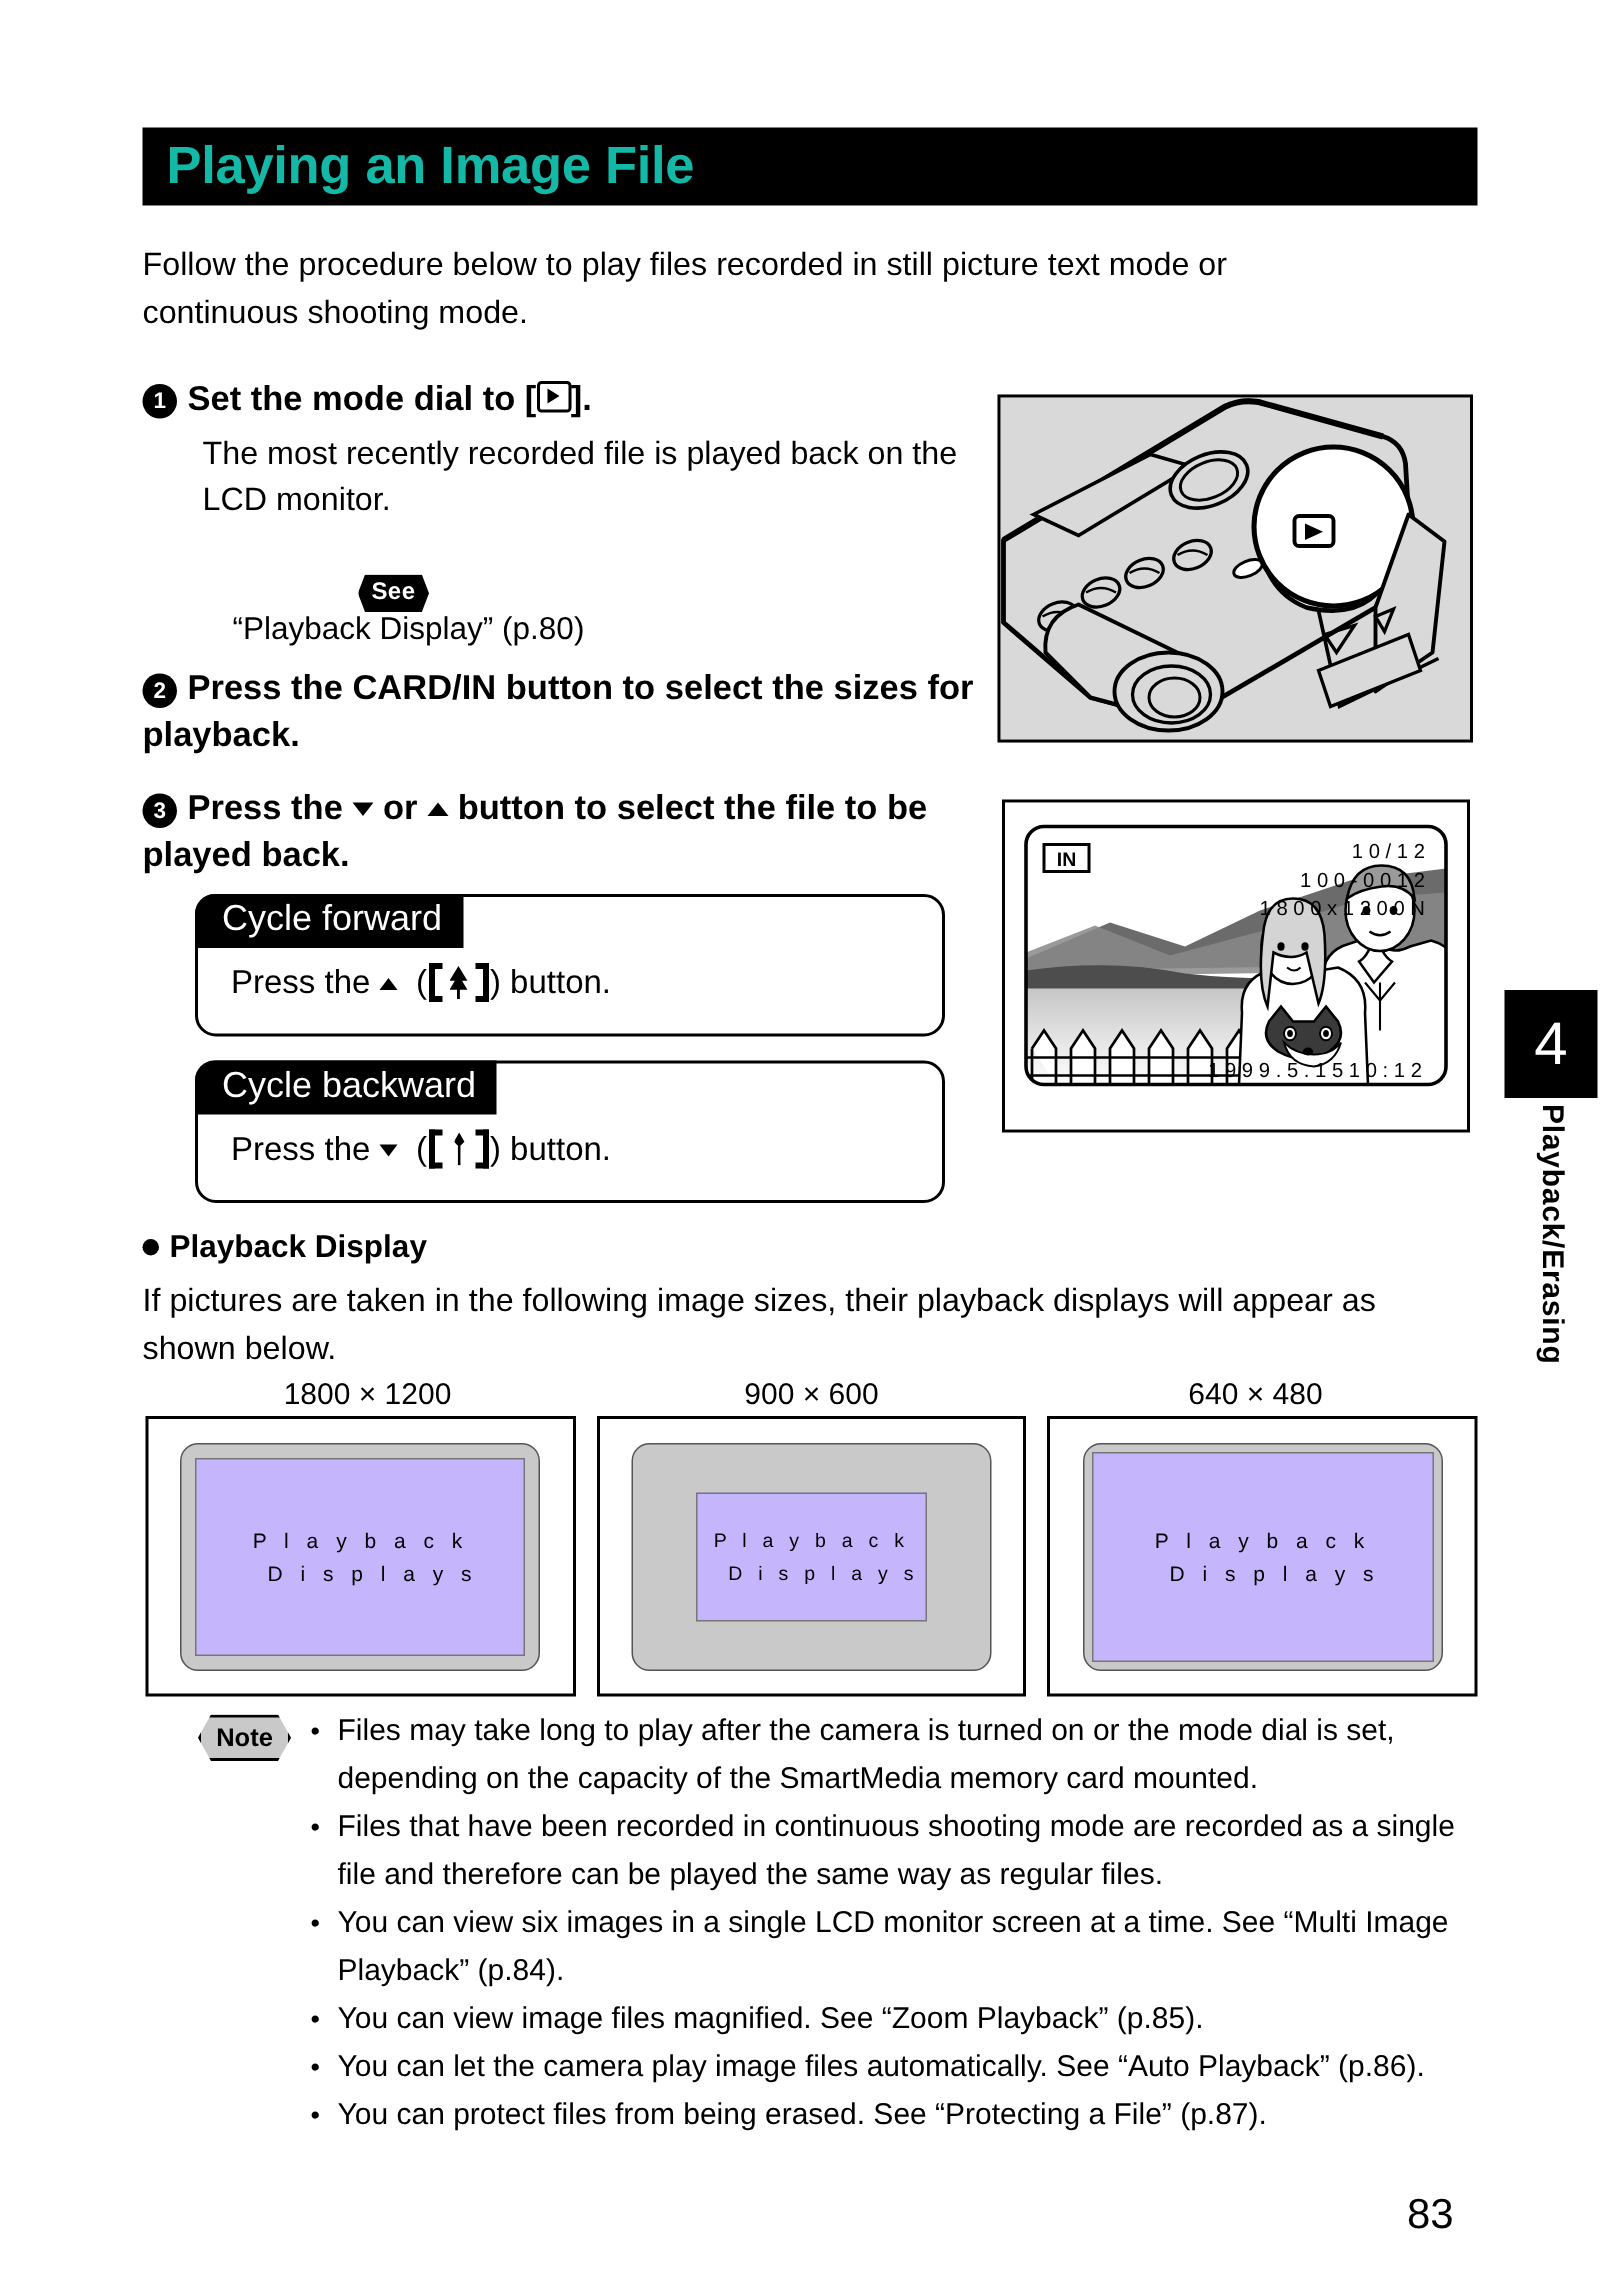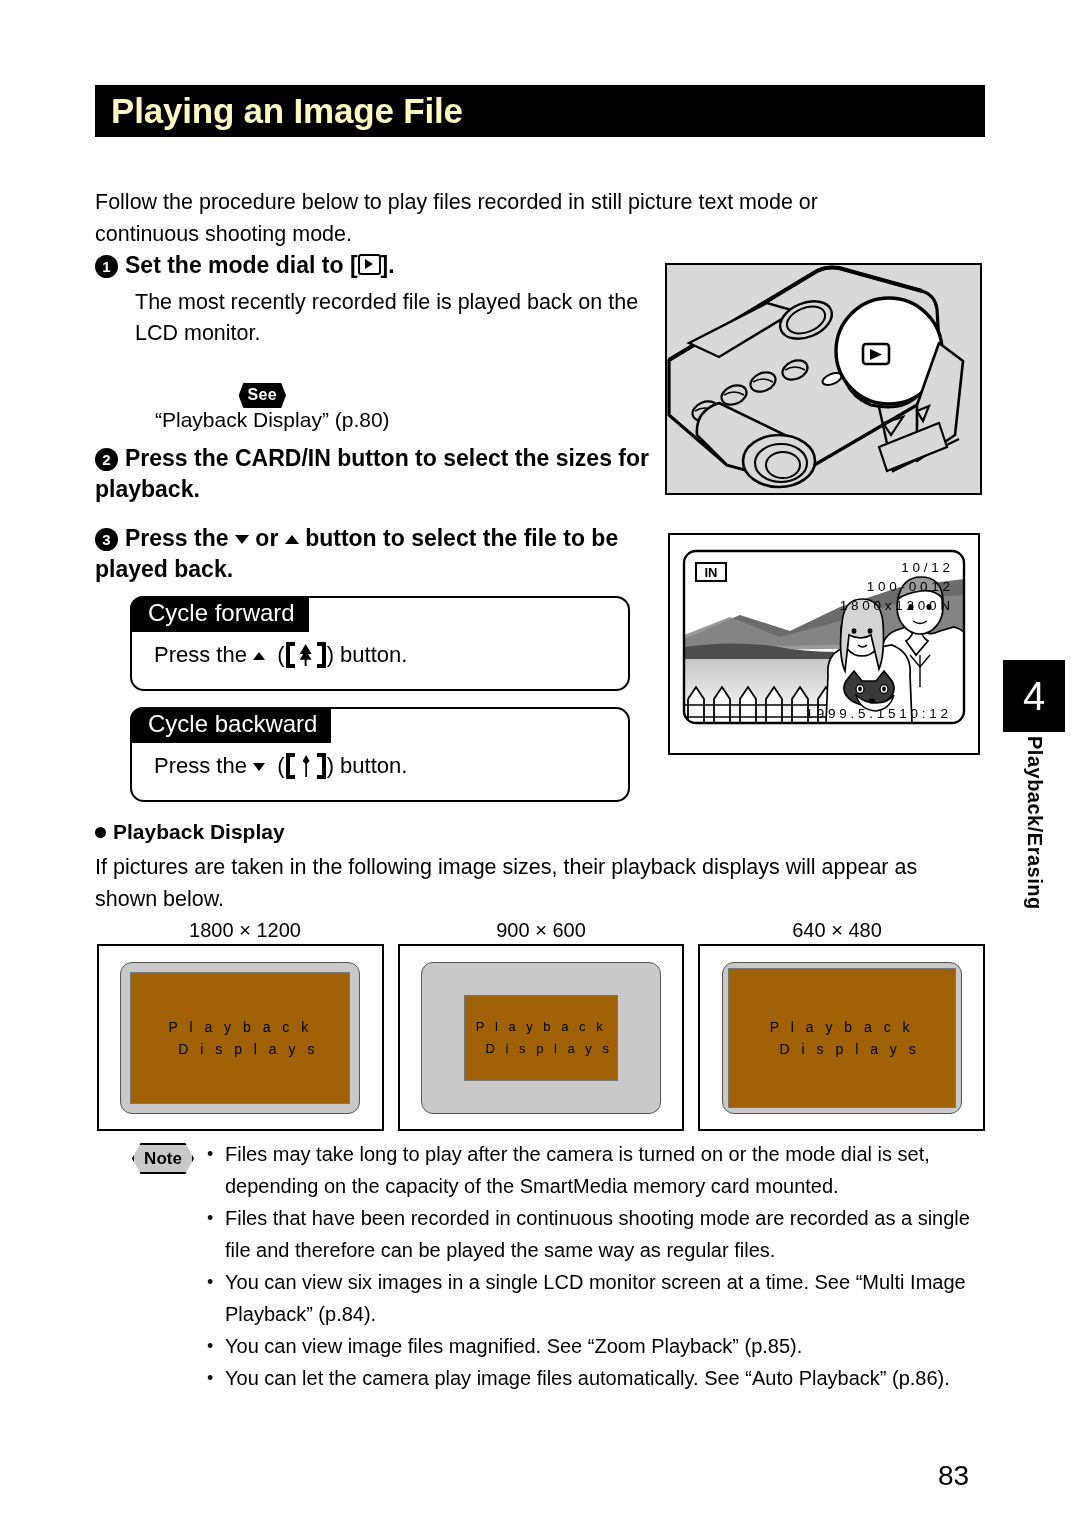--- a/index.html
+++ b/index.html
@@ -21,37 +21,36 @@
     position: absolute;
     left: 95px;
     top: 85px;
     width: 890px;
     height: 52px;
     background: #000000;
     display: flex;
     align-items: center;
   }
   .title-bar .title-text {
-    color: #fef9c3;
+    color: #14b8a6;
     font-size: 35px;
     font-weight: bold;
     letter-spacing: -0.2px;
     padding-left: 16px;
     white-space: nowrap;
   }
 
   
   .intro {
     position: absolute;
     left: 95px;
     top: 160px;
     width: 810px;
     font-size: 21.5px;
     line-height: 32px;
-    margin-top: 26px;
   }
 
   
   .step {
     position: absolute;
     font-size: 23px;
     font-weight: bold;
     line-height: 31px;
   }
   .step-num {
@@ -331,21 +330,21 @@
     border-radius: 12px;
     box-sizing: border-box;
     display: flex;
     align-items: center;
     justify-content: center;
   }
   .pd-box.s1 .pd-screen { width: 240px; height: 152px; padding: 9px; }
   .pd-box.s2 .pd-screen { width: 240px; height: 152px; padding: 32px 42px; }
   .pd-box.s3 .pd-screen { width: 240px; height: 152px; padding: 5px; }
   .pd-inner {
-    background: #a16207;
+    background: #c4b5fd;
     border: 1px solid #777;
     width: 100%;
     height: 100%;
     box-sizing: border-box;
     display: flex;
     flex-direction: column;
     align-items: center;
     justify-content: center;
     overflow: hidden;
   }
@@ -646,15 +645,16 @@
   </div>
 </div>
 
 <div class="note-badge">Note</div>
 <div class="note-list">
   <div class="note-item">Files may take long to play after the camera is turned on or the mode dial is set, depending on the capacity of the SmartMedia memory card mounted.</div>
   <div class="note-item">Files that have been recorded in continuous shooting mode are recorded as a single file and therefore can be played the same way as regular files.</div>
   <div class="note-item">You can view six images in a single LCD monitor screen at a time.  See “Multi Image Playback” (p.84).</div>
   <div class="note-item">You can view image files magnified.  See “Zoom Playback” (p.85).</div>
   <div class="note-item">You can let the camera play image files automatically.  See “Auto Playback” (p.86).</div>
+  <div class="note-item">You can protect files from being erased.  See “Protecting a File” (p.87).</div>
 </div>
 
 <div class="page-num">83</div>
 
 </body></html>

